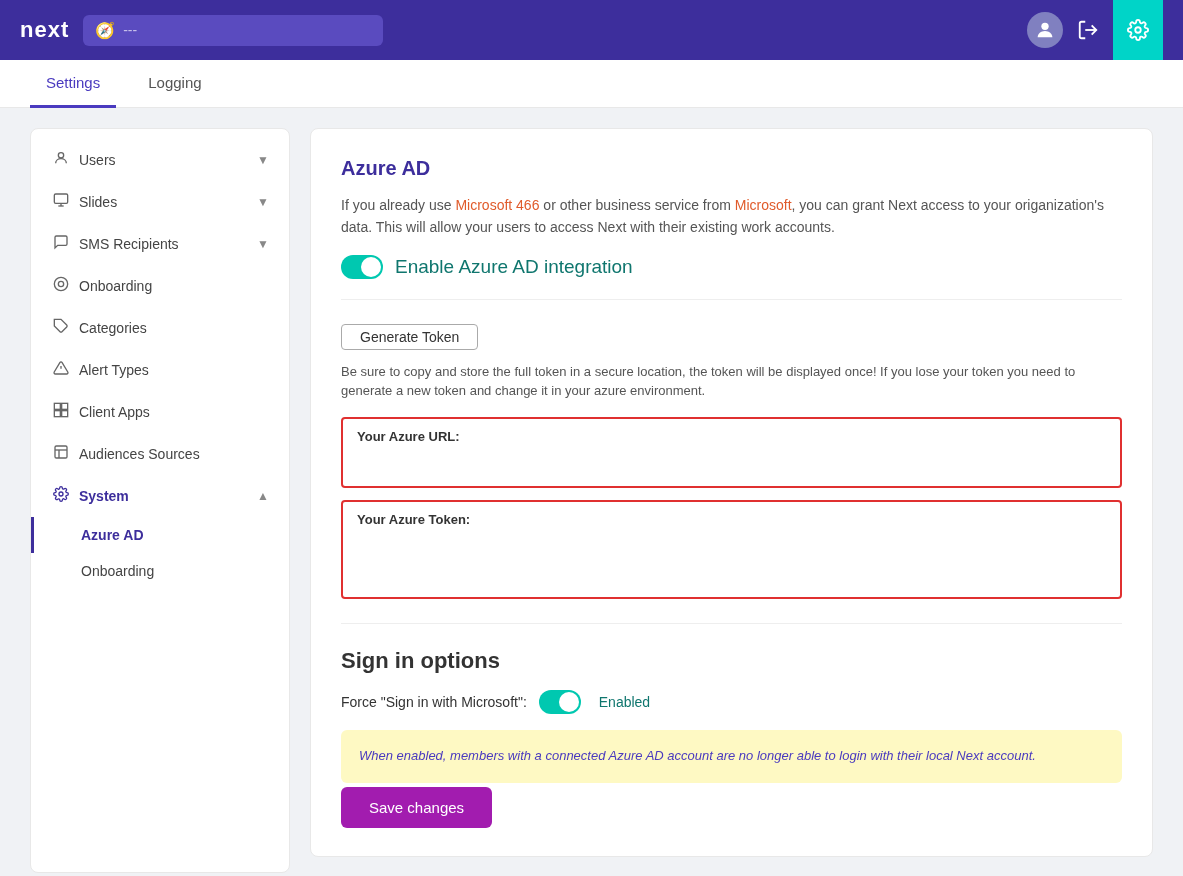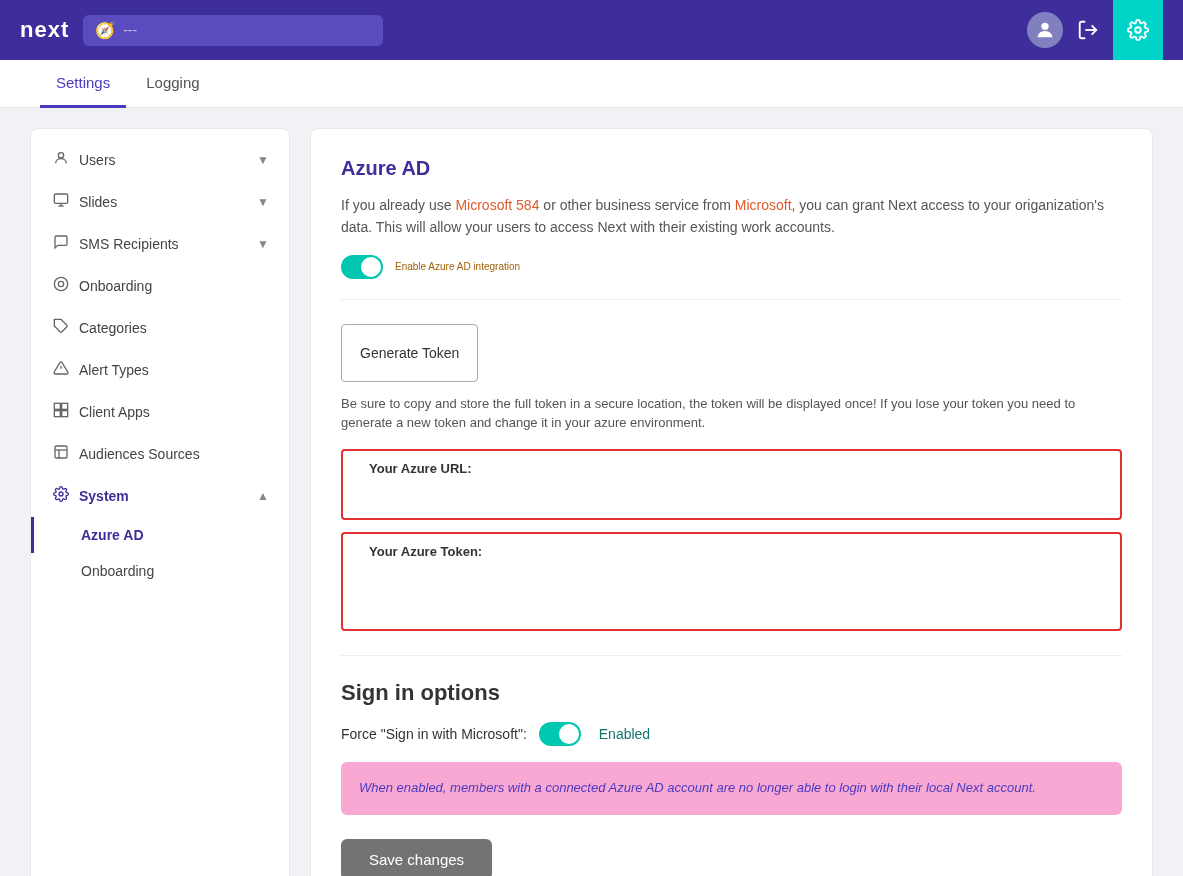--- a/index.html
+++ b/index.html
@@ -45,23 +45,23 @@
     .header-avatar {
       width: 36px; height: 36px; border-radius: 50%;
       background: #8080c0;
       display: flex; align-items: center; justify-content: center;
       color: white; font-size: 20px;
     }
 
     
     .top-nav {
       background: white;
-      padding: 0 40px;
-      display: flex;
-      gap: 4px;
+      padding: 0 30px;
+      display: flex;
+      gap: 16px;
       border-bottom: 1px solid #e8e8e8;
     }
     .top-nav-item {
       padding: 14px 16px;
       font-size: 15px;
       cursor: pointer;
       color: #555;
       border-bottom: 3px solid transparent;
       margin-bottom: -1px;
     }
@@ -159,25 +159,25 @@
       cursor: pointer;
       flex-shrink: 0;
     }
     .toggle-knob {
       width: 20px; height: 20px;
       background: white;
       border-radius: 50%;
       position: absolute;
       top: 2px; right: 2px;
     }
-    .toggle-label { font-size: 10px; color: #a16207; }
+    .toggle-label { font-size: 19px; color: #0f766e; }
     .generate-token-btn {
       border: 1px solid #aaa;
       background: white;
-      padding: 20px 18px;
+      padding: 4px 18px;
       font-size: 14px;
       cursor: pointer;
       border-radius: 4px;
       color: #333;
       margin-bottom: 12px;
     }
     .token-note {
       font-size: 13px;
       color: #555;
       line-height: 1.5;
@@ -187,51 +187,51 @@
       font-size: 13px;
       font-weight: 600;
       color: #333;
       margin-bottom: 0;
       display: block;
       padding: 8px 10px 4px 10px;
     }
     .bordered-field {
       border: 2px solid #e03030;
       border-radius: 4px;
-      padding: 2px 16px;
+      padding: 2px 4px;
     }
     .bordered-field .field-label { padding: 8px 10px; }
     .field-input {
       width: 100%;
       border: none;
       outline: none;
       padding: 6px 10px 10px 10px;
       font-size: 14px;
       color: #333;
       background: transparent;
     }
     .token-input-tall {
       height: 60px;
     }
     .sign-in-title { font-size: 22px; font-weight: 600; color: #333; margin-bottom: 16px; }
     .force-row { display: flex; align-items: center; gap: 12px; margin-bottom: 16px; }
     .force-label { font-size: 14px; color: #333; }
     .enabled-text { font-size: 14px; color: #0f766e; margin-left: 6px; }
     .info-box {
-      background: #f9a8d4;
+      background: #fef9c3;
       border-radius: 6px;
       padding: 16px 18px;
       font-size: 13px;
       color: #4a3abf;
       font-style: italic;
       line-height: 1.6;
-      margin-bottom: 24px;
+      margin-bottom: 4px;
     }
     .save-btn {
-      background: #737373;
+      background: #a21caf;
       color: white;
       border: none;
       border-radius: 6px;
       padding: 12px 28px;
       font-size: 15px;
       cursor: pointer;
       font-weight: 500;
     }
 
     
@@ -374,21 +374,21 @@
       <span>Onboarding</span>
     </div>
   </aside>
 
   <div class="content">
     <div class="content-card">
 
       <div style="padding-bottom: 20px; border-bottom: 1px solid #eee; margin-bottom: 0;">
         <h2 class="section-title">Azure AD</h2>
         <p class="section-desc">
-          <span>If you already use </span><span class="desc-orange">Microsoft 584</span><span> or other business service from </span><span class="desc-orange">Microsoft</span><span>, you can grant Next access to your origanization's data. This will allow your users to access Next with their existing work accounts.</span>
+          <span>If you already use </span><span class="desc-orange">Microsoft 466</span><span> or other business service from </span><span class="desc-orange">Microsoft</span><span>, you can grant Next access to your origanization's data. This will allow your users to access Next with their existing work accounts.</span>
         </p>
         <div class="toggle-row">
           <div class="toggle">
             <div class="toggle-knob"></div>
           </div>
           <span class="toggle-label">Enable Azure AD integration</span>
         </div>
       </div>
 
       <div style="padding: 24px 0; border-bottom: 1px solid #eee;">

